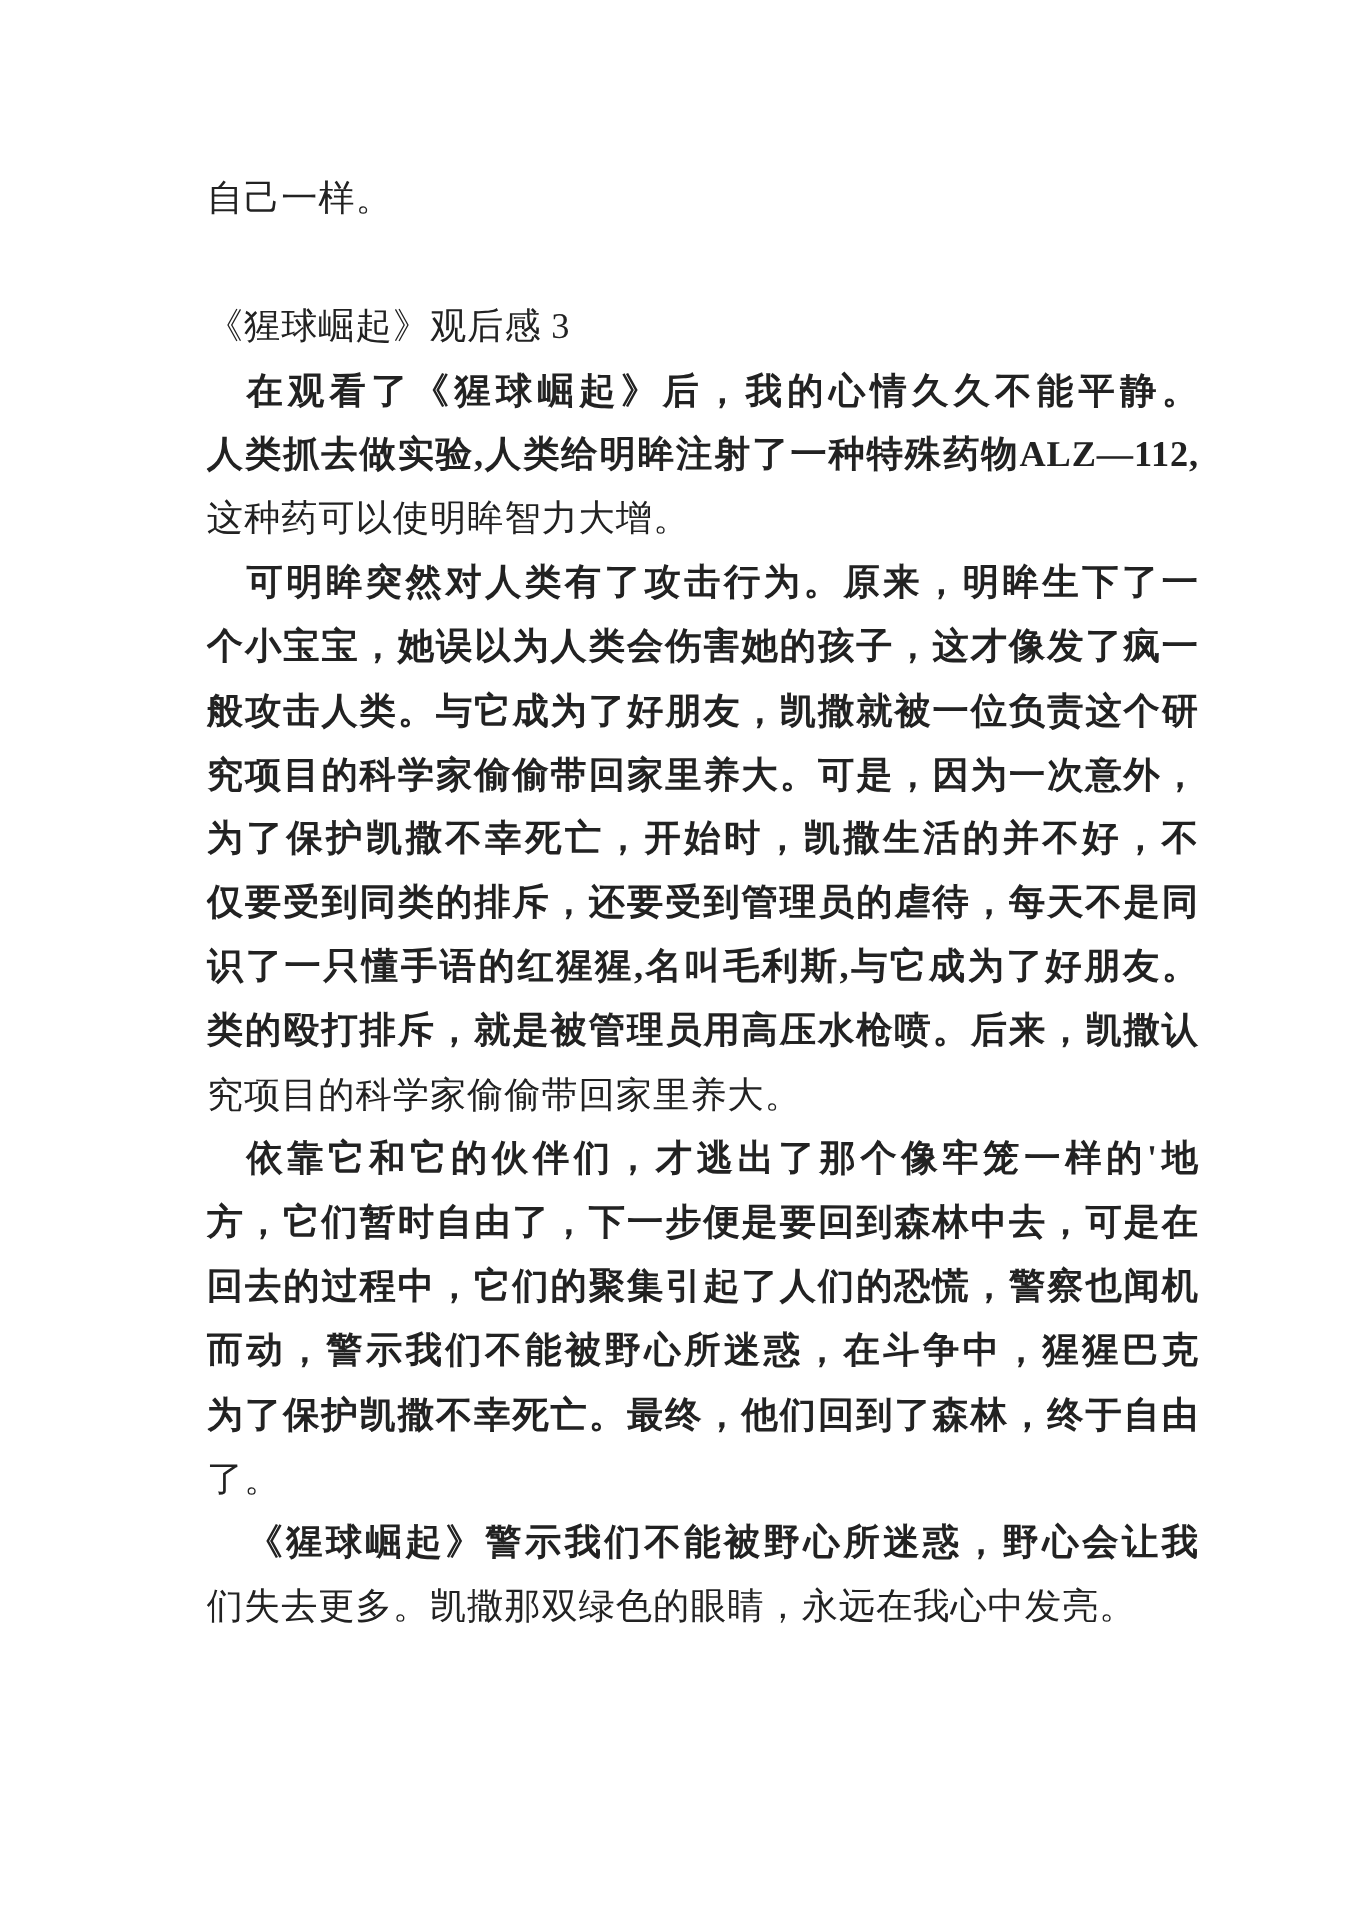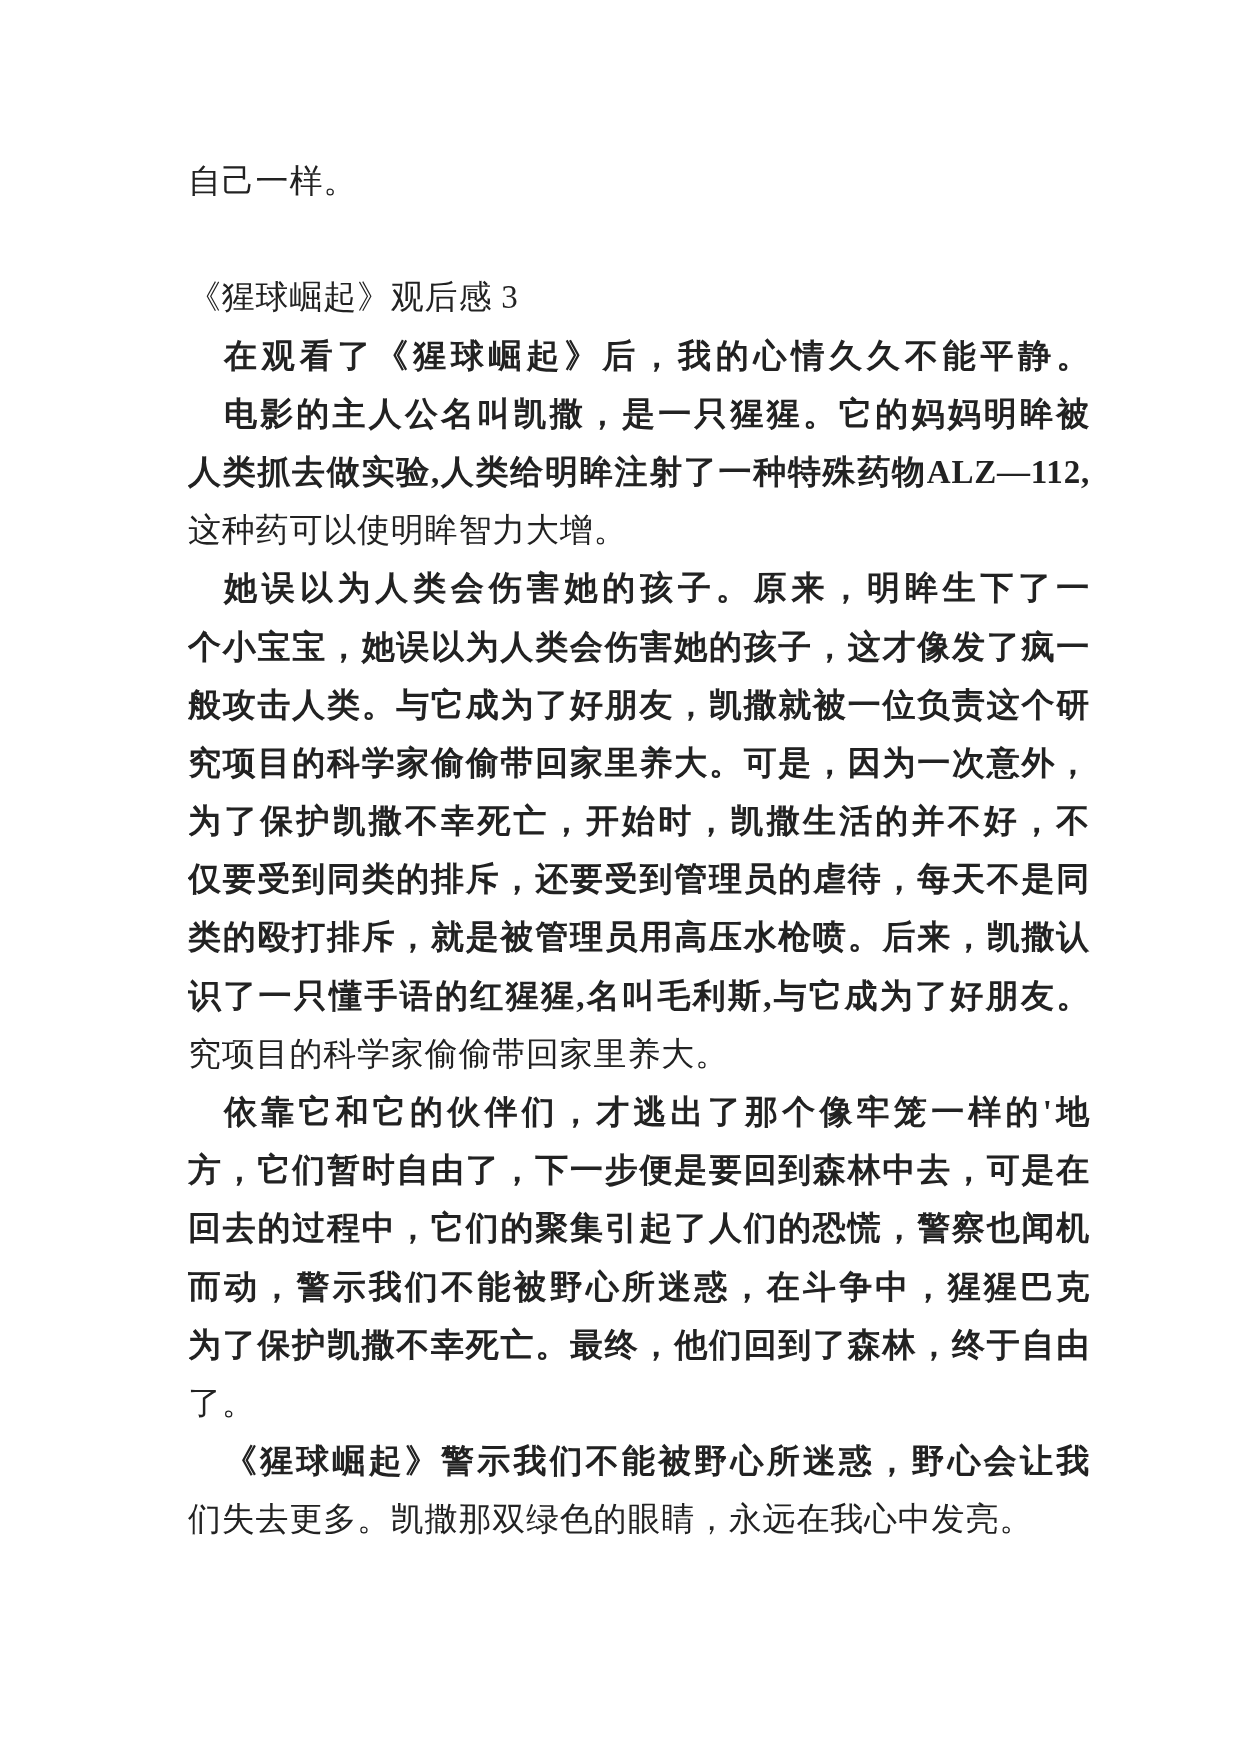--- a/index.html
+++ b/index.html
@@ -49,31 +49,30 @@
 </style>
 </head>
 <body>
 
 <div class="page">
   <div class="text-block">
     <div class="line">自己一样。</div>
     <div class="line blank"></div>
     <div class="line">《猩球崛起》观后感 3</div>
     <div class="line j ind">在观看了《猩球崛起》后，我的心情久久不能平静。</div>
-    <div class="line j ind">电影的主人公名叫凯撒，是一只猩猩。它的妈妈明眸被</div>
     <div class="line j">人类抓去做实验,人类给明眸注射了一种特殊药物ALZ—112,</div>
     <div class="line">这种药可以使明眸智力大增。</div>
-    <div class="line j ind">她误以为人类会伤害她的孩子。原来，明眸生下了一</div>
+    <div class="line j ind">可明眸突然对人类有了攻击行为。原来，明眸生下了一</div>
     <div class="line j">个小宝宝，她误以为人类会伤害她的孩子，这才像发了疯一</div>
     <div class="line j">般攻击人类。与它成为了好朋友，凯撒就被一位负责这个研</div>
     <div class="line j">究项目的科学家偷偷带回家里养大。可是，因为一次意外，</div>
     <div class="line j">为了保护凯撒不幸死亡，开始时，凯撒生活的并不好，不</div>
     <div class="line j">仅要受到同类的排斥，还要受到管理员的虐待，每天不是同</div>
+    <div class="line j">识了一只懂手语的红猩猩,名叫毛利斯,与它成为了好朋友。</div>
     <div class="line j">类的殴打排斥，就是被管理员用高压水枪喷。后来，凯撒认</div>
-    <div class="line j">识了一只懂手语的红猩猩,名叫毛利斯,与它成为了好朋友。</div>
     <div class="line">究项目的科学家偷偷带回家里养大。</div>
     <div class="line j ind">依靠它和它的伙伴们，才逃出了那个像牢笼一样的'地</div>
     <div class="line j">方，它们暂时自由了，下一步便是要回到森林中去，可是在</div>
     <div class="line j">回去的过程中，它们的聚集引起了人们的恐慌，警察也闻机</div>
     <div class="line j">而动，警示我们不能被野心所迷惑，在斗争中，猩猩巴克</div>
     <div class="line j">为了保护凯撒不幸死亡。最终，他们回到了森林，终于自由</div>
     <div class="line">了。</div>
     <div class="line j ind">《猩球崛起》警示我们不能被野心所迷惑，野心会让我</div>
     <div class="line">们失去更多。凯撒那双绿色的眼睛，永远在我心中发亮。</div>
   </div>

